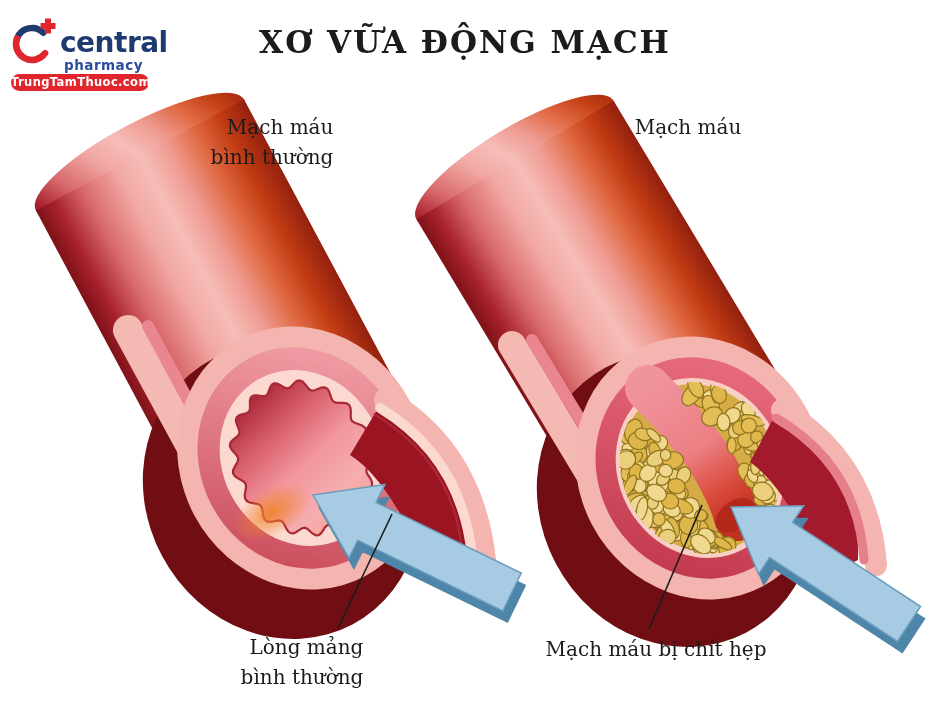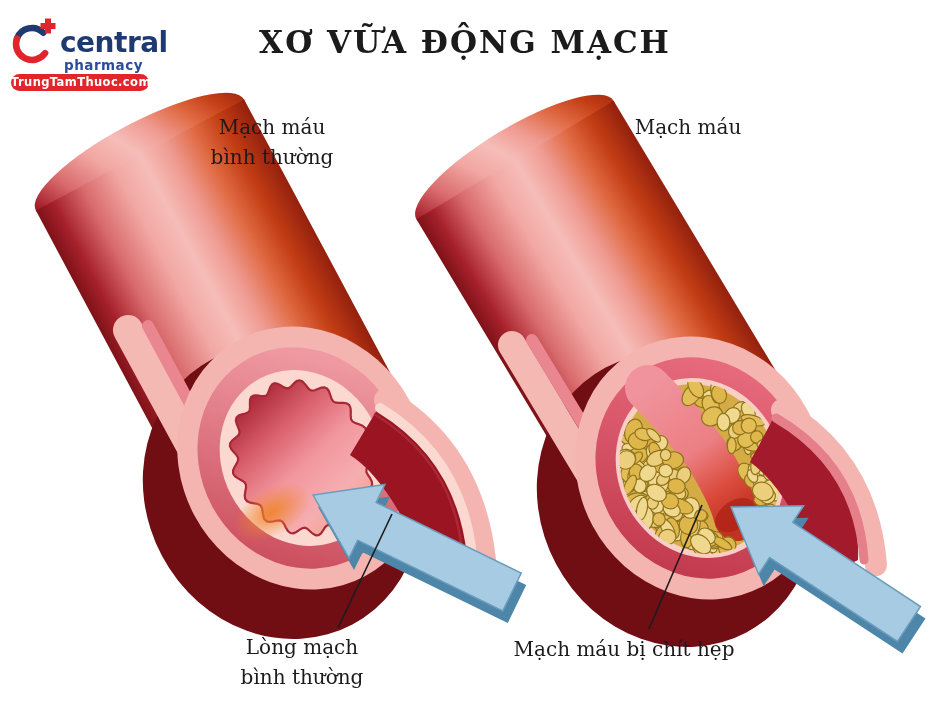--- a/index.html
+++ b/index.html
@@ -1,19 +1,19 @@
 <!DOCTYPE html>
 <html><head>
 <meta charset="utf-8">
 <style>
   html,body{margin:0;padding:0;background:#fff;}
   #stage{position:relative;width:950px;height:713px;background:#ffffff;overflow:hidden;
          font-family:"DejaVu Serif","Liberation Serif",serif;color:#1b1b1b;}
   #art{position:absolute;left:0;top:0;}
-  .lbl{position:absolute;text-align:center;font-size:20px;line-height:1.5;transform:translateX(-50%);white-space:nowrap;}
+  .lbl{position:absolute;text-align:right;font-size:20px;line-height:1.5;transform:translateX(-50%);white-space:nowrap;}
   #title{position:absolute;left:465px;top:24px;transform:translateX(-50%);
          font-size:31px;font-weight:bold;letter-spacing:2px;white-space:nowrap;color:#141414;}
   
   #logo{position:absolute;left:10px;top:12px;width:160px;height:80px;
         font-family:"DejaVu Sans","Liberation Sans",sans-serif;}
   #logo .brand{position:absolute;left:50px;top:14px;font-size:28px;font-weight:bold;letter-spacing:-0.5px;}
   #logo .tagline{position:absolute;left:54px;top:45px;font-size:13.5px;font-weight:bold;letter-spacing:0.5px;}
   #logo .badge{position:absolute;left:1px;top:62px;width:138px;height:17px;border-radius:9px;
         color:#fff;font-size:11.5px;font-weight:bold;letter-spacing:0.4px;text-align:center;line-height:17px;}
   #logo svg{position:absolute;left:0;top:2px;}
@@ -290,19 +290,19 @@
   <div id="title" style="color: rgb(27, 27, 27);">XƠ VỮA ĐỘNG MẠCH</div>
 
   <div class="lbl" style="left:272px;top:112px;">
     <div>Mạch máu</div>
     <div>bình thường</div>
   </div>
   <div class="lbl" style="left:688px;top:112px;">
     <div>Mạch máu</div>
   </div>
   <div class="lbl" style="left:302px;top:632px;">
-    <div>Lòng mạch</div>
+    <div>Lòng mảng</div>
     <div>bình thường</div>
   </div>
-  <div class="lbl" style="left:624px;top:634px;">
+  <div class="lbl" style="left:656px;top:634px;">
     <div>Mạch máu bị chít hẹp</div>
   </div>
 </div>
 
 </body></html>

